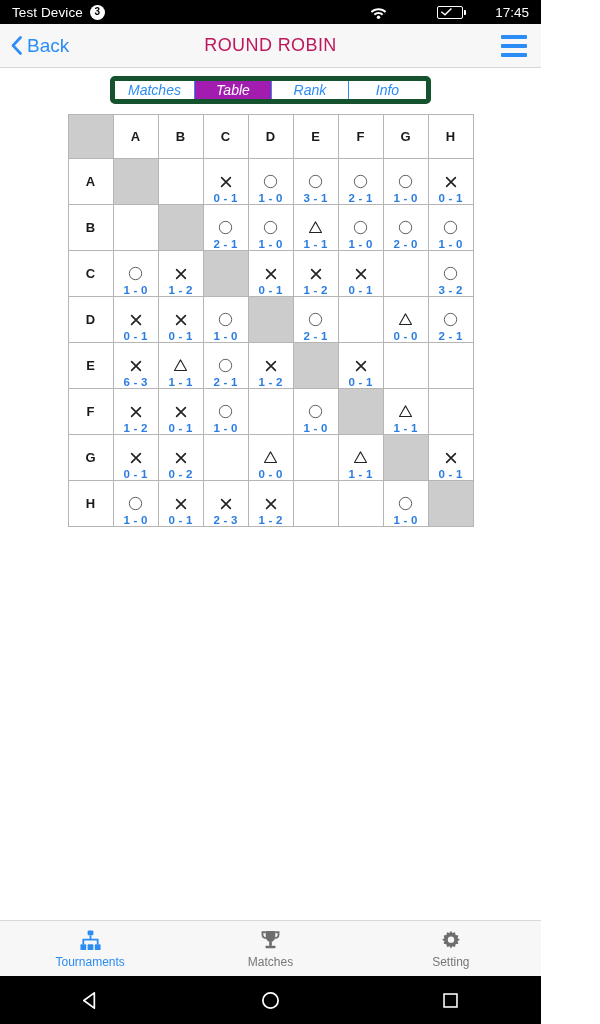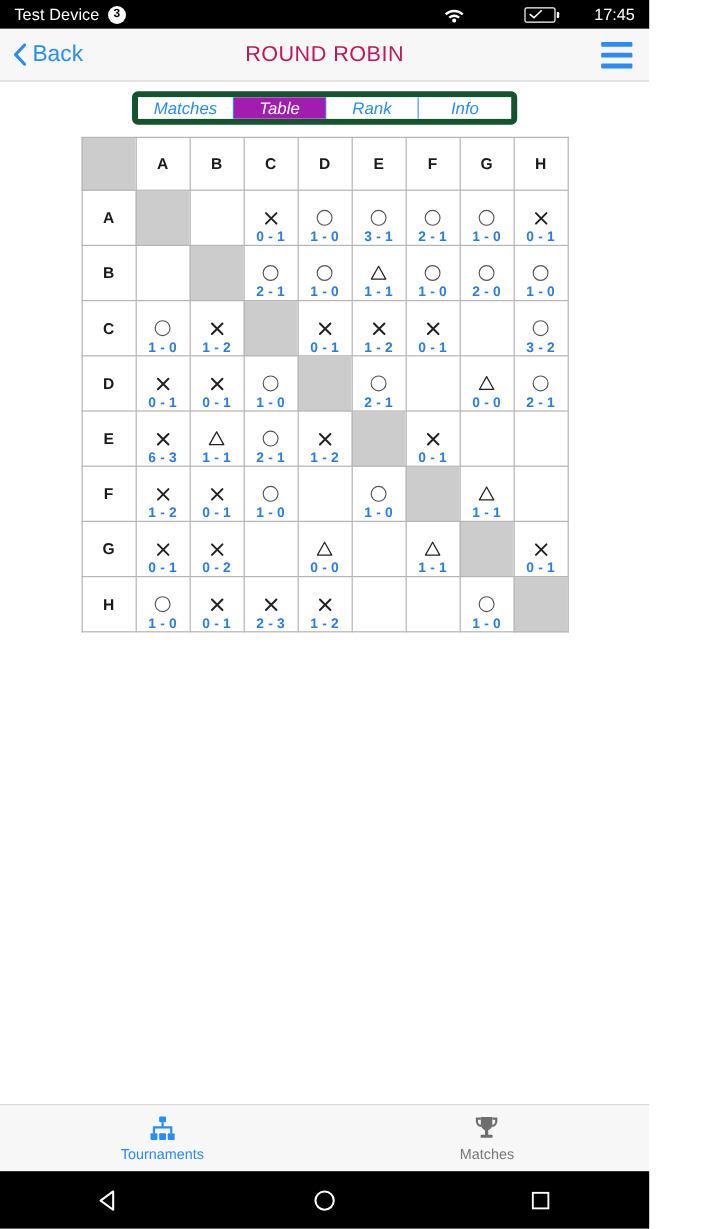--- a/index.html
+++ b/index.html
@@ -716,20 +716,29 @@
           <svg viewBox="0 0 24 24" width="23" height="23">
             <path d="M7 2h10v6.2c0 3-2.2 5.3-5 5.3S7 11.2 7 8.2z" fill="#6e6e6e"></path>
             <path d="M7 3.4H3.6v2.1c0 2.3 1.7 3.9 3.6 4.1" fill="none" stroke="#6e6e6e" stroke-width="1.9"></path>
             <path d="M17 3.4h3.4v2.1c0 2.3-1.7 3.9-3.6 4.1" fill="none" stroke="#6e6e6e" stroke-width="1.9"></path>
             <rect x="10.6" y="13" width="2.8" height="4.6" fill="#6e6e6e"></rect>
             <rect x="6.8" y="17.4" width="10.4" height="2.6" rx="0.8" fill="#6e6e6e"></rect>
           </svg>
         </span>
         <span class="tab-label">Matches</span>
       </div>
+      <div class="tab">
+        <span class="tab-ic">
+          <svg viewBox="0 0 24 24" width="22" height="22">
+            <path d="M12 1.8l1.5 2.6 2.9-.8.6 3 3 .6-.8 2.9 2.6 1.5-2.6 1.5.8 2.9-3 .6-.6 3-2.9-.8L12 21.4l-1.5-2.6-2.9.8-.6-3-3-.6.8-2.9L2.2 11.6l2.6-1.5-.8-2.9 3-.6.6-3 2.9.8z" fill="#6e6e6e"></path>
+            <circle cx="12" cy="11.6" r="3.5" fill="#f7f7f7"></circle>
+          </svg>
+        </span>
+        <span class="tab-label">Setting</span>
+      </div>
     </div>
 
   <div class="androidnav">
     <div class="anav">
       <svg viewBox="0 0 22 22" width="21" height="21">
         <path d="M15 3 L4 11 L15 19 Z" fill="none" stroke="#ffffff" stroke-width="1.8" stroke-linejoin="round"></path>
       </svg>
     </div>
     <div class="anav">
       <svg viewBox="0 0 22 22" width="21" height="21">

